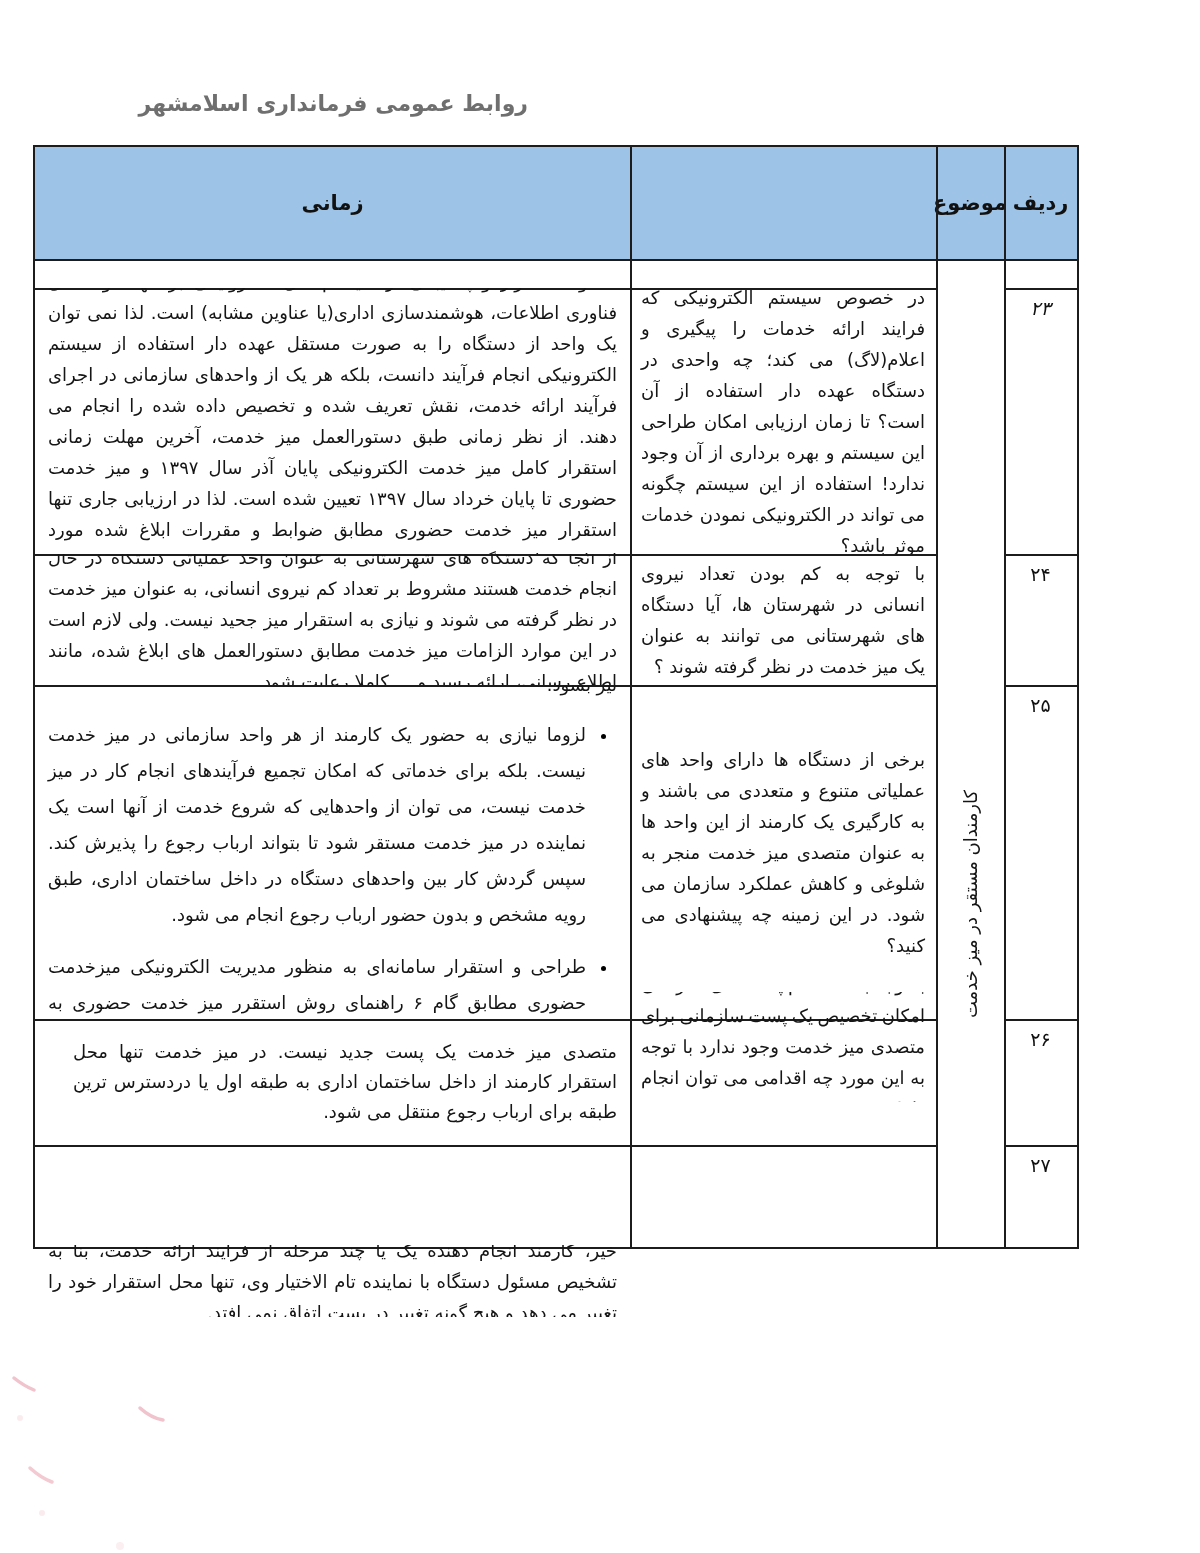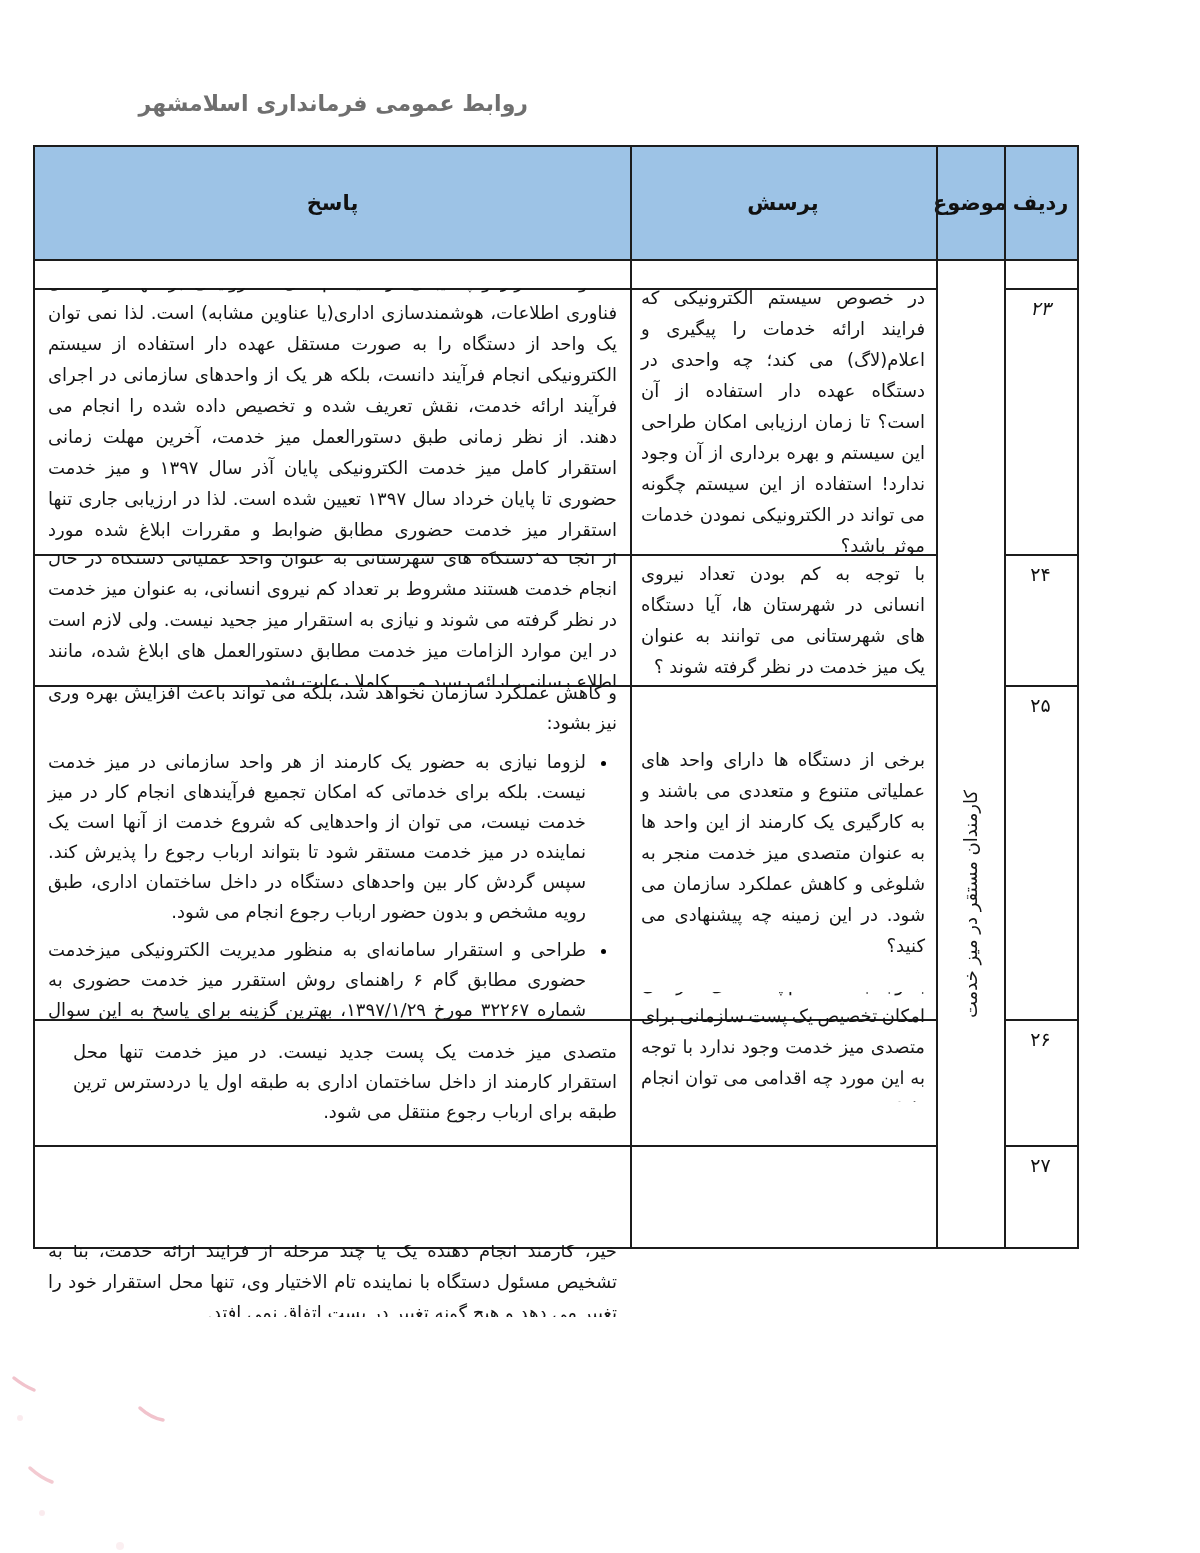--- a/index.html
+++ b/index.html
@@ -45,22 +45,22 @@
   .qcell p,.acell p{
     margin:0;width:100%;direction:rtl;text-align:justify;text-justify:inter-word;
     font-size:18px;line-height:31px;color:#151515;
   }
   .acell.tight p{line-height:30px;}
   .acell ul{
     margin:1px 0 0 0;padding:0 27px 0 0;width:100%;box-sizing:border-box;direction:rtl;
     list-style:disc;
   }
   .acell ul li{
-    text-align:justify;text-justify:inter-word;font-size:18px;line-height:30px;color:#151515;
-    margin:8px 0 2px 0;padding-right:4px;
+    text-align:justify;text-justify:inter-word;font-size:18px;line-height:36px;color:#151515;
+    margin:16px 0 2px 0;padding-right:4px;
   }
   .acell ul li::marker{color:#000;font-size:15px;}
   
   .vwrap{position:absolute;left:901px;top:112px;width:68px;height:988px;overflow:visible;}
   .vtext{
     position:absolute;left:34px;top:645px;transform:translate(-50%,-50%) rotate(-90deg);
     white-space:nowrap;direction:rtl;font-size:18px;color:#151515;letter-spacing:0.5px;
   }
   
   .scribbles{position:absolute;left:0;top:1360px;}
@@ -69,22 +69,21 @@
 <body>
 
 <div>
 
   <h1 class="title fa">روابط عمومی فرمانداری اسلامشهر</h1>
 
   <div class="tbl">
 
     <div class="hdr-bg"></div>
 
-    <div class="hcell" style="left:0;width:595px;">پاسخ</div>
-    <div class="hcell" style="left:595px;width:306px;">پرسش</div>
+    <div class="hcell" style="left:0;width:595px;">زمانی</div>
     <div class="hcell" style="left:901px;width:68px;">موضوع</div>
     <div class="hcell" style="left:969px;width:73px;">ردیف</div>
 
     <div class="vline" style="left:595px;"></div>
     <div class="vline" style="left:901px;"></div>
     <div class="vline" style="left:969px;"></div>
 
     <div class="hline full" style="top:112px;"></div>
     <div class="hline seg-l" style="top:141px;"></div>
     <div class="hline seg-r" style="top:141px;"></div>

